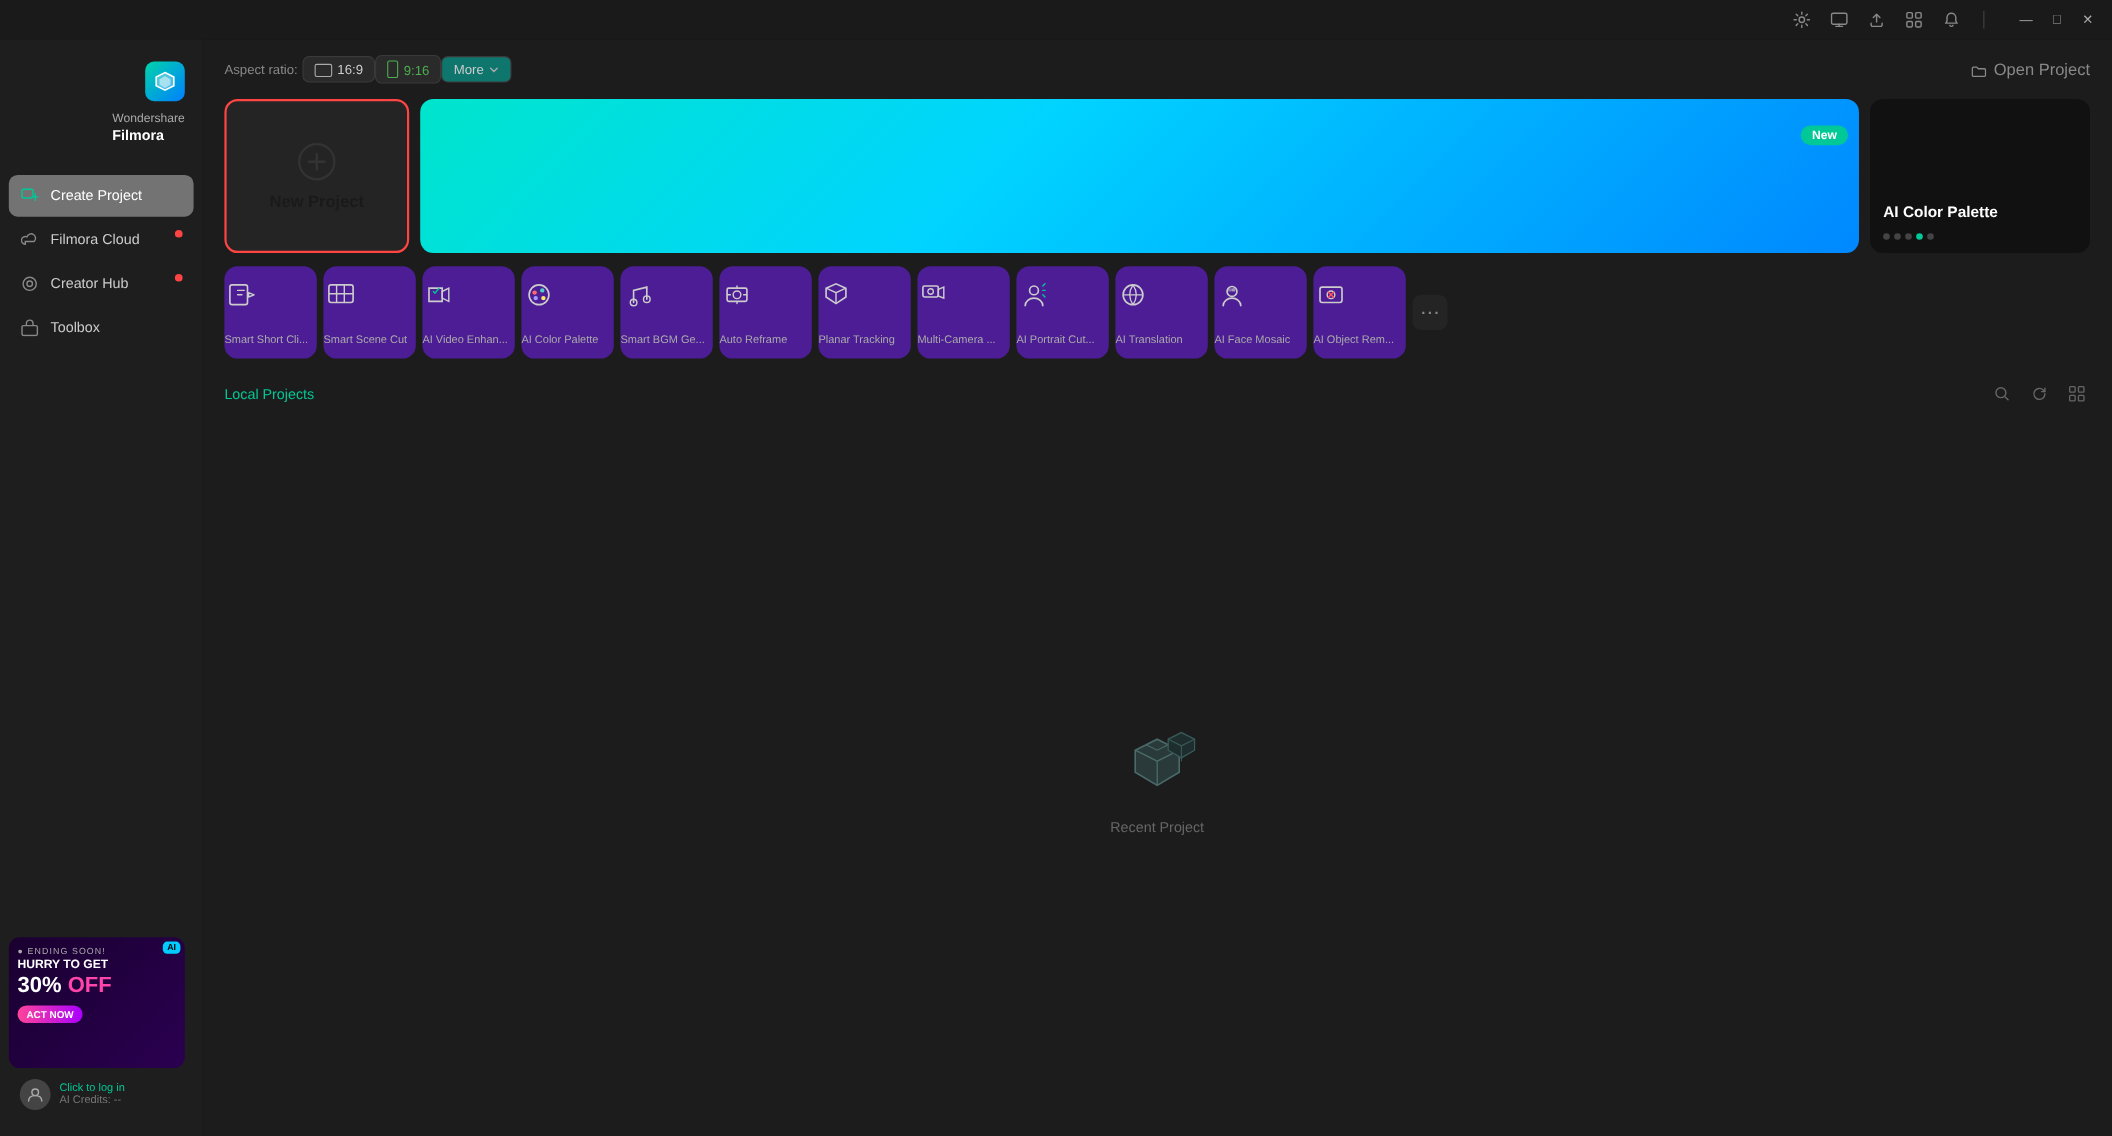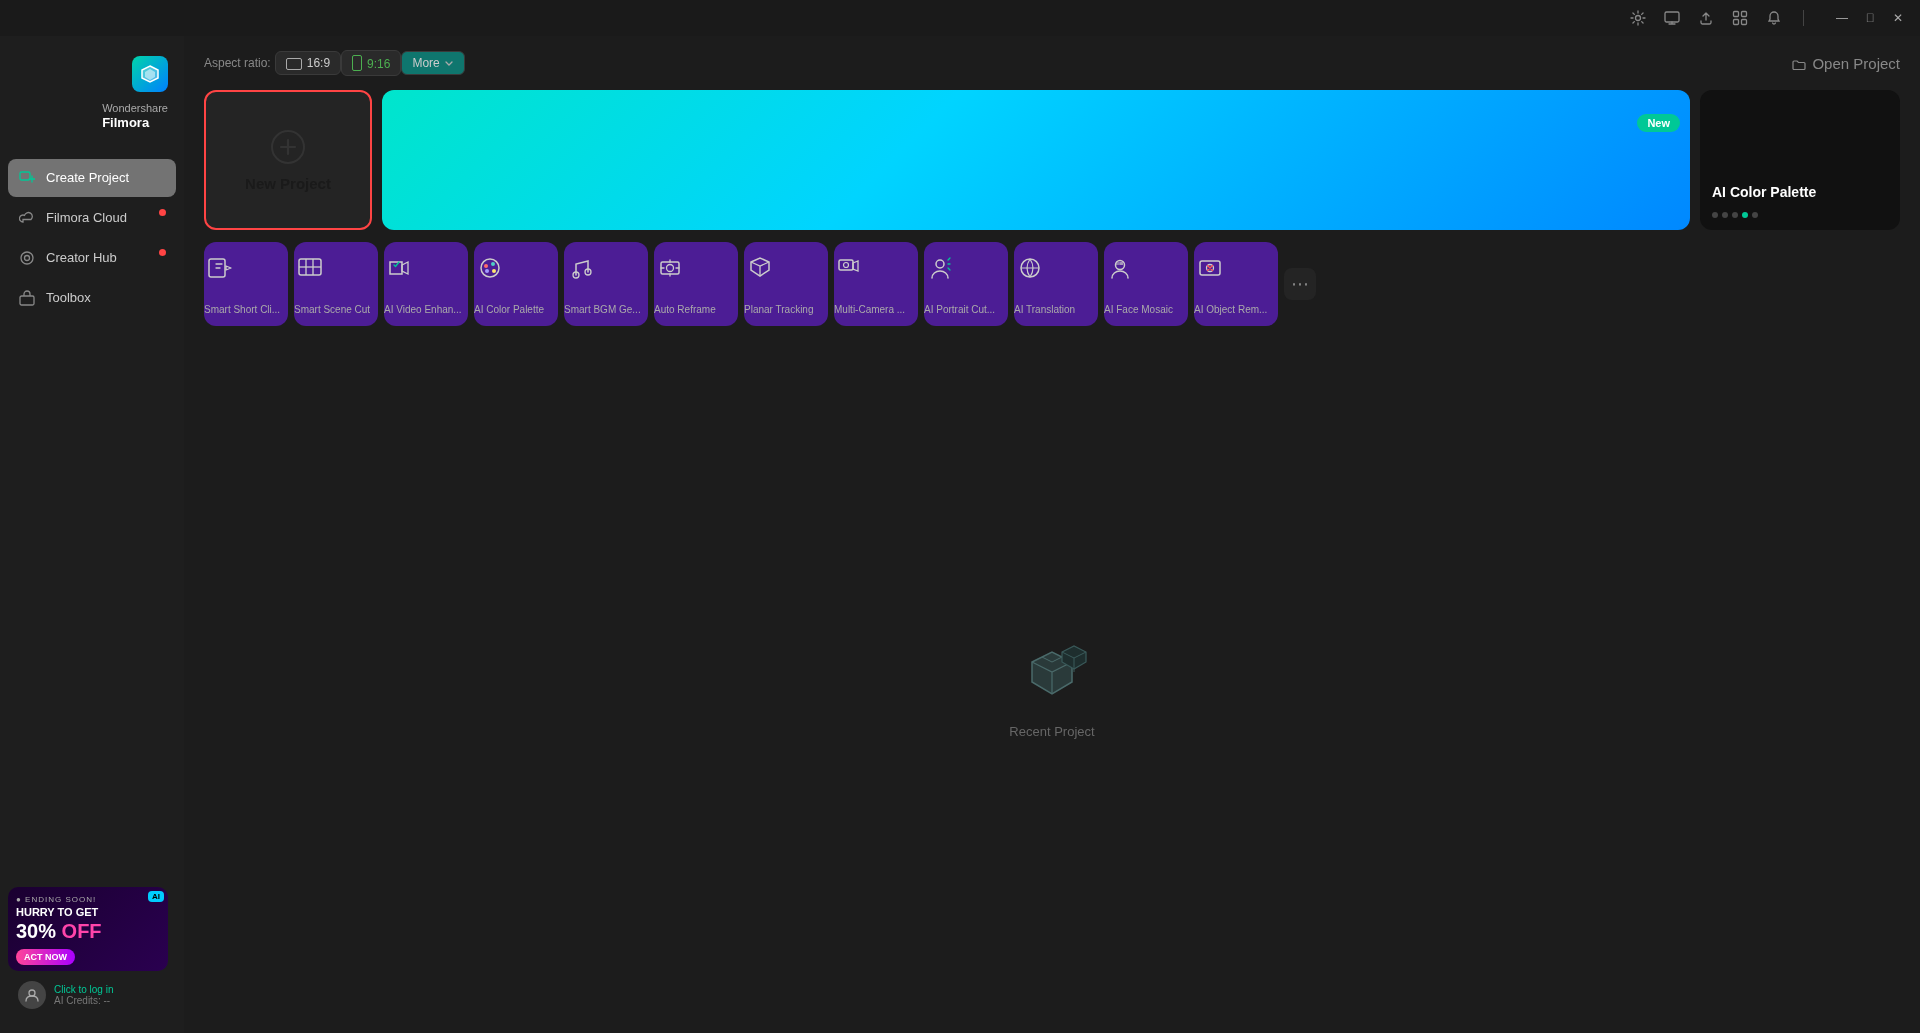--- a/index.html
+++ b/index.html
@@ -151,21 +151,21 @@
       position: absolute;
       right: 10px;
       top: 10px;
     }
     .sidebar-bottom {
       margin-top: auto;
       padding: 8px;
     }
     .promo-banner {
       width: 160px;
-      height: 84px;
+      height: 119px;
       background: linear-gradient(135deg, #1a0030, #2a0050);
       border-radius: 10px;
       overflow: hidden;
       position: relative;
       cursor: pointer;
     }
     .promo-banner-content {
       padding: 8px;
     }
     .promo-ending {
@@ -817,20 +817,45 @@
           </svg>
         </div>
         <span class="tool-label">AI Object Rem...</span>
       </div>
 
       <div class="more-tools-btn">
         <span>⋯</span>
       </div>
     </div>
 
+    <div class="local-projects-bar">
+      <span class="local-projects-title">Local Projects</span>
+      <div class="lp-actions">
+        <div class="lp-action-icon">
+          <svg width="16" height="16" viewBox="0 0 16 16" fill="none">
+            <circle cx="7" cy="7" r="4.5" stroke="#666" stroke-width="1.3"></circle>
+            <path d="M11 11l2.5 2.5" stroke="#666" stroke-width="1.3" stroke-linecap="round"></path>
+          </svg>
+        </div>
+        <div class="lp-action-icon">
+          <svg width="16" height="16" viewBox="0 0 16 16" fill="none">
+            <path d="M13 8a5 5 0 1 1-1.5-3.5L13 6" stroke="#666" stroke-width="1.3" stroke-linecap="round"></path>
+            <path d="M10 6h3V3" stroke="#666" stroke-width="1.3" stroke-linecap="round" stroke-linejoin="round"></path>
+          </svg>
+        </div>
+        <div class="lp-action-icon">
+          <svg width="16" height="16" viewBox="0 0 16 16" fill="none">
+            <rect x="1.5" y="1.5" width="5" height="5" rx="0.8" stroke="#666" stroke-width="1.2"></rect>
+            <rect x="9.5" y="1.5" width="5" height="5" rx="0.8" stroke="#666" stroke-width="1.2"></rect>
+            <rect x="1.5" y="9.5" width="5" height="5" rx="0.8" stroke="#666" stroke-width="1.2"></rect>
+            <rect x="9.5" y="9.5" width="5" height="5" rx="0.8" stroke="#666" stroke-width="1.2"></rect>
+          </svg>
+        </div>
+      </div>
+    </div>
 
     <div class="empty-state">
       <div class="empty-icon">
         <svg width="70" height="70" viewBox="0 0 70 70" fill="none">
 
           <path d="M15 25l20-10 20 10v20l-20 12-20-12V25z" fill="#2a3a3a" stroke="#4a6a6a" stroke-width="1.5"></path>
           <path d="M15 25l20 10 20-10M35 35v22" stroke="#4a6a6a" stroke-width="1.2"></path>
           <path d="M25 20l10 5 10-5" stroke="#4a6a6a" stroke-width="1"></path>
 
           <path d="M45 15l12-6 12 6v10l-12 7-12-7V15z" fill="#1e2e2e" stroke="#3a5a5a" stroke-width="1.2"></path>

